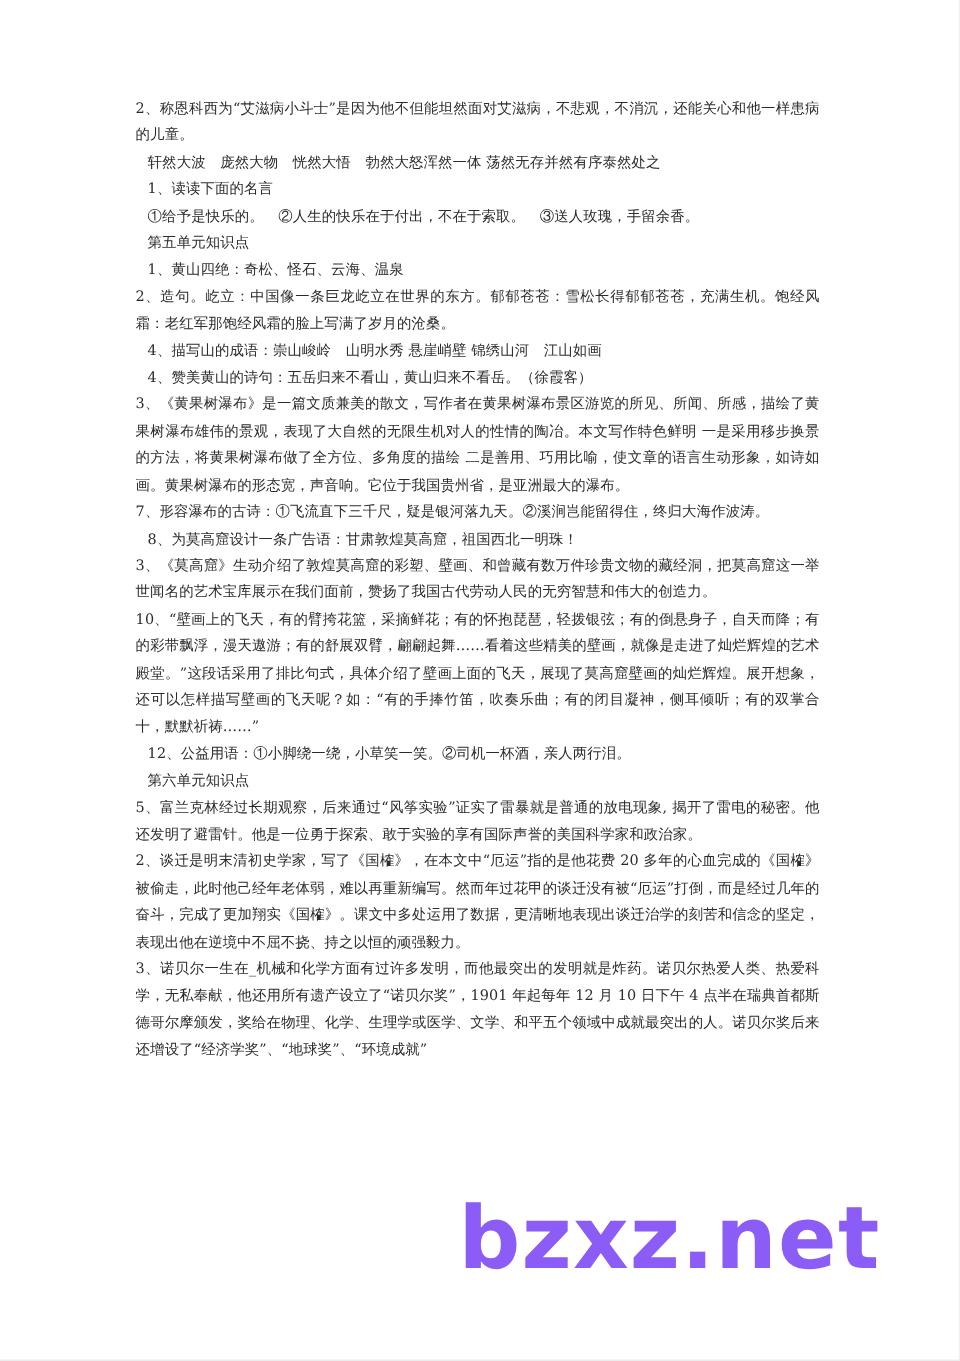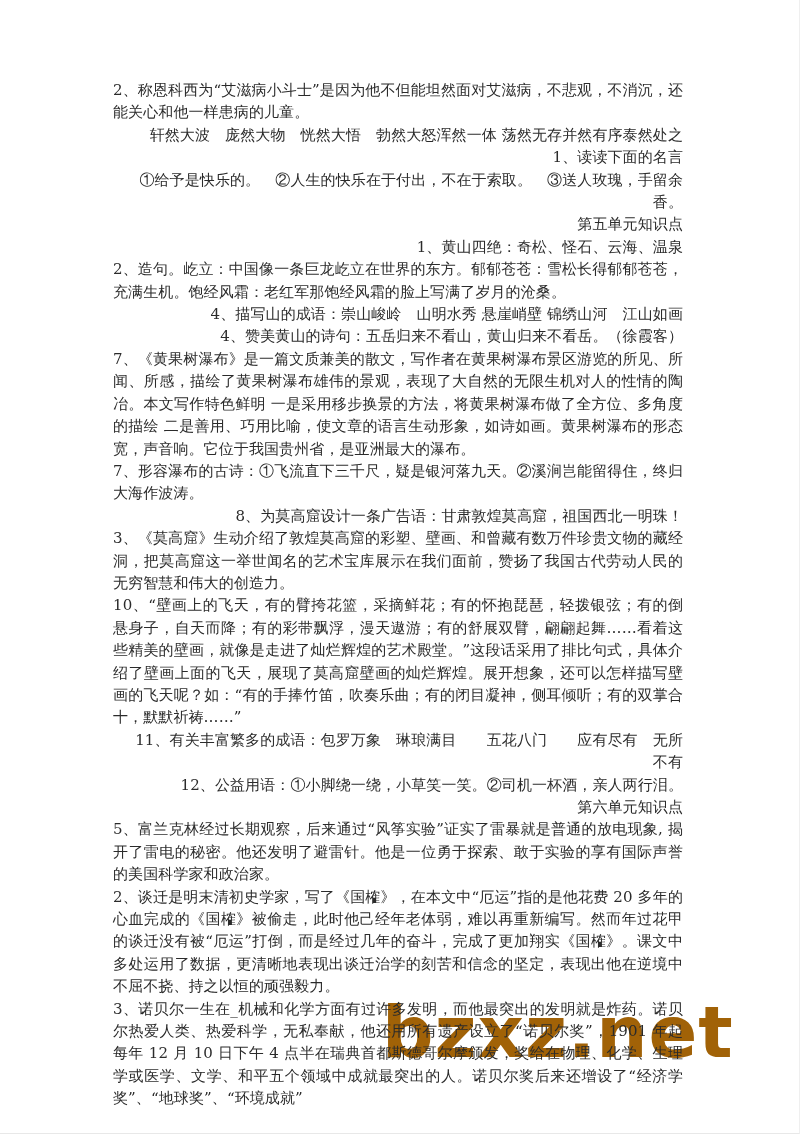--- a/index.html
+++ b/index.html
@@ -25,73 +25,72 @@
     overflow: hidden;
   }
   .watermark {
     position: absolute;
     left: 382px;
     top: 996px;
     font-family: "DejaVu Sans", "Liberation Sans", sans-serif;
     font-size: 72px;
     font-weight: bold;
     letter-spacing: 1px;
-    color: #a16207;
+    color: #8b5cf6;
     line-height: 1;
     user-select: none;
     white-space: nowrap;
     z-index: 0;
   }
   .content {
     position: absolute;
     left: 113px;
     top: 79px;
     width: 570px;
     z-index: 2;
   }
   p.line {
     margin: 0;
     padding: 0;
-    font-size: 15px;
+    font-size: 12px;
     line-height: 22.4px;
     color: #2b2b2b;
     text-align: justify;
     text-justify: inter-ideograph;
     letter-spacing: 0.1px;
     white-space: pre-wrap;
     word-break: break-all;
   }
   p.line.nofill {
-    text-align: right;
+    text-align: left;
     margin-left: 10px;
   }
 </style>
 </head>
 <body>
 
 <div class="page">
 
   <div class="watermark">bzxz.net</div>
 
   <div class="content">
     <p class="line">2、称恩科西为“艾滋病小斗士”是因为他不但能坦然面对艾滋病，不悲观，不消沉，还能关心和他一样患病的儿童。</p>
     <p class="line nofill">轩然大波　庞然大物　恍然大悟　勃然大怒浑然一体 荡然无存并然有序泰然处之</p>
     <p class="line nofill">1、读读下面的名言</p>
     <p class="line nofill">①给予是快乐的。　②人生的快乐在于付出，不在于索取。　③送人玫瑰，手留余香。</p>
     <p class="line nofill">第五单元知识点</p>
     <p class="line nofill">1、黄山四绝：奇松、怪石、云海、温泉</p>
     <p class="line">2、造句。屹立：中国像一条巨龙屹立在世界的东方。郁郁苍苍：雪松长得郁郁苍苍，充满生机。饱经风霜：老红军那饱经风霜的脸上写满了岁月的沧桑。</p>
     <p class="line nofill">4、描写山的成语：崇山峻岭　山明水秀 悬崖峭壁 锦绣山河　江山如画</p>
     <p class="line nofill">4、赞美黄山的诗句：五岳归来不看山，黄山归来不看岳。（徐霞客）</p>
-    <p class="line">7、《黄果树瀑布》是一篇文质兼美的散文，写作者在黄果树瀑布景区游览的所见、所闻、所感，描绘了黄果树瀑布雄伟的景观，表现了大自然的无限生机对人的性情的陶冶。本文写作特色鲜明 一是采用移步换景的方法，将黄果树瀑布做了全方位、多角度的描绘 二是善用、巧用比喻，使文章的语言生动形象，如诗如画。黄果树瀑布的形态宽，声音响。它位于我国贵州省，是亚洲最大的瀑布。</p>
+    <p class="line">3、《黄果树瀑布》是一篇文质兼美的散文，写作者在黄果树瀑布景区游览的所见、所闻、所感，描绘了黄果树瀑布雄伟的景观，表现了大自然的无限生机对人的性情的陶冶。本文写作特色鲜明 一是采用移步换景的方法，将黄果树瀑布做了全方位、多角度的描绘 二是善用、巧用比喻，使文章的语言生动形象，如诗如画。黄果树瀑布的形态宽，声音响。它位于我国贵州省，是亚洲最大的瀑布。</p>
     <p class="line">7、形容瀑布的古诗：①飞流直下三千尺，疑是银河落九天。②溪涧岂能留得住，终归大海作波涛。</p>
     <p class="line nofill">8、为莫高窟设计一条广告语：甘肃敦煌莫高窟，祖国西北一明珠！</p>
     <p class="line">3、《莫高窟》生动介绍了敦煌莫高窟的彩塑、壁画、和曾藏有数万件珍贵文物的藏经洞，把莫高窟这一举世闻名的艺术宝库展示在我们面前，赞扬了我国古代劳动人民的无穷智慧和伟大的创造力。</p>
     <p class="line">10、“壁画上的飞天，有的臂挎花篮，采摘鲜花；有的怀抱琵琶，轻拨银弦；有的倒悬身子，自天而降；有的彩带飘浮，漫天遨游；有的舒展双臂，翩翩起舞……看着这些精美的壁画，就像是走进了灿烂辉煌的艺术殿堂。”这段话采用了排比句式，具体介绍了壁画上面的飞天，展现了莫高窟壁画的灿烂辉煌。展开想象，还可以怎样描写壁画的飞天呢？如：“有的手捧竹笛，吹奏乐曲；有的闭目凝神，侧耳倾听；有的双掌合十，默默祈祷……”</p>
-    <p class="line nofill">11、有关丰富繁多的成语：包罗万象　琳琅满目　　五花八门　　应有尽有　无所不有</p>
     <p class="line nofill">12、公益用语：①小脚绕一绕，小草笑一笑。②司机一杯酒，亲人两行泪。</p>
     <p class="line nofill">第六单元知识点</p>
     <p class="line">5、富兰克林经过长期观察，后来通过“风筝实验”证实了雷暴就是普通的放电现象, 揭开了雷电的秘密。他还发明了避雷针。他是一位勇于探索、敢于实验的享有国际声誉的美国科学家和政治家。</p>
     <p class="line">2、谈迁是明末清初史学家，写了《国榷》，在本文中“厄运”指的是他花费 20 多年的心血完成的《国榷》被偷走，此时他己经年老体弱，难以再重新编写。然而年过花甲的谈迁没有被“厄运”打倒，而是经过几年的奋斗，完成了更加翔实《国榷》。课文中多处运用了数据，更清晰地表现出谈迁治学的刻苦和信念的坚定，表现出他在逆境中不屈不挠、持之以恒的顽强毅力。</p>
     <p class="line">3、诺贝尔一生在_机械和化学方面有过许多发明，而他最突出的发明就是炸药。诺贝尔热爱人类、热爱科学，无私奉献，他还用所有遗产设立了“诺贝尔奖”，1901 年起每年 12 月 10 日下午 4 点半在瑞典首都斯德哥尔摩颁发，奖给在物理、化学、生理学或医学、文学、和平五个领域中成就最突出的人。诺贝尔奖后来还增设了“经济学奖”、“地球奖”、“环境成就”</p>
   </div>
 
 </div>
 
 </body></html>

